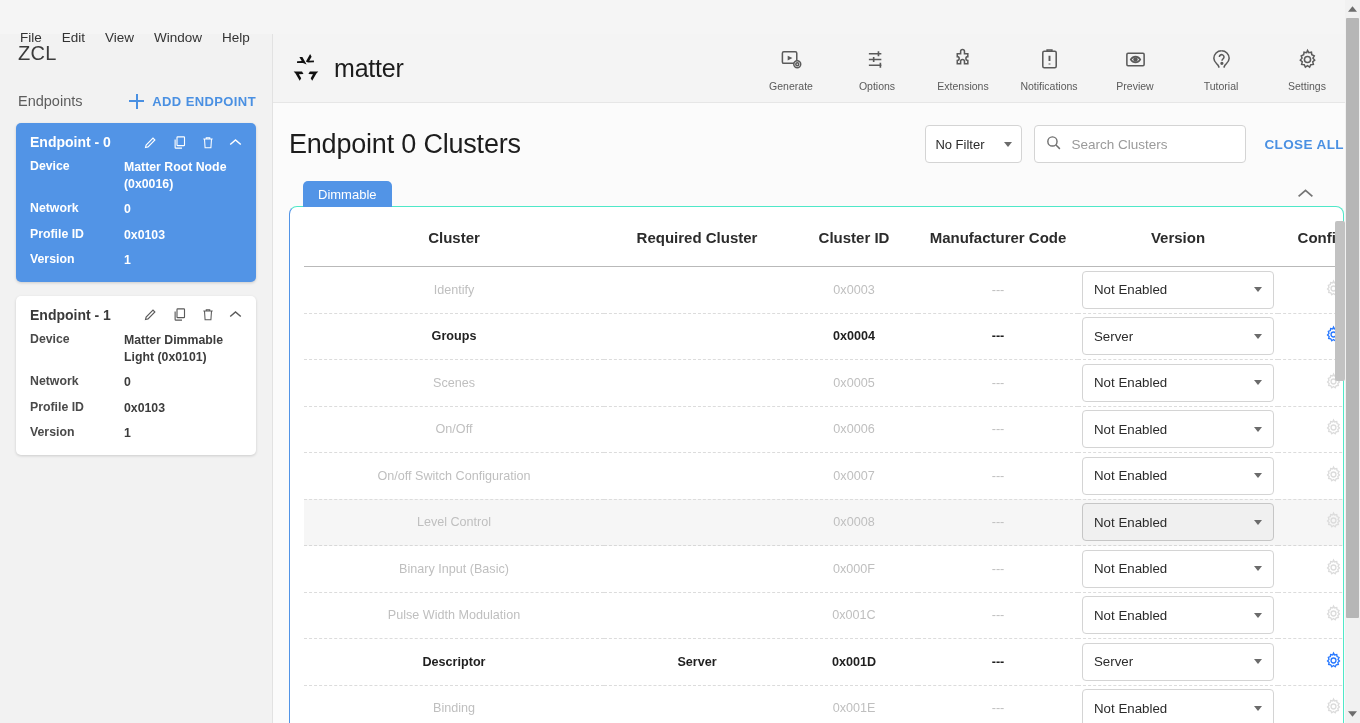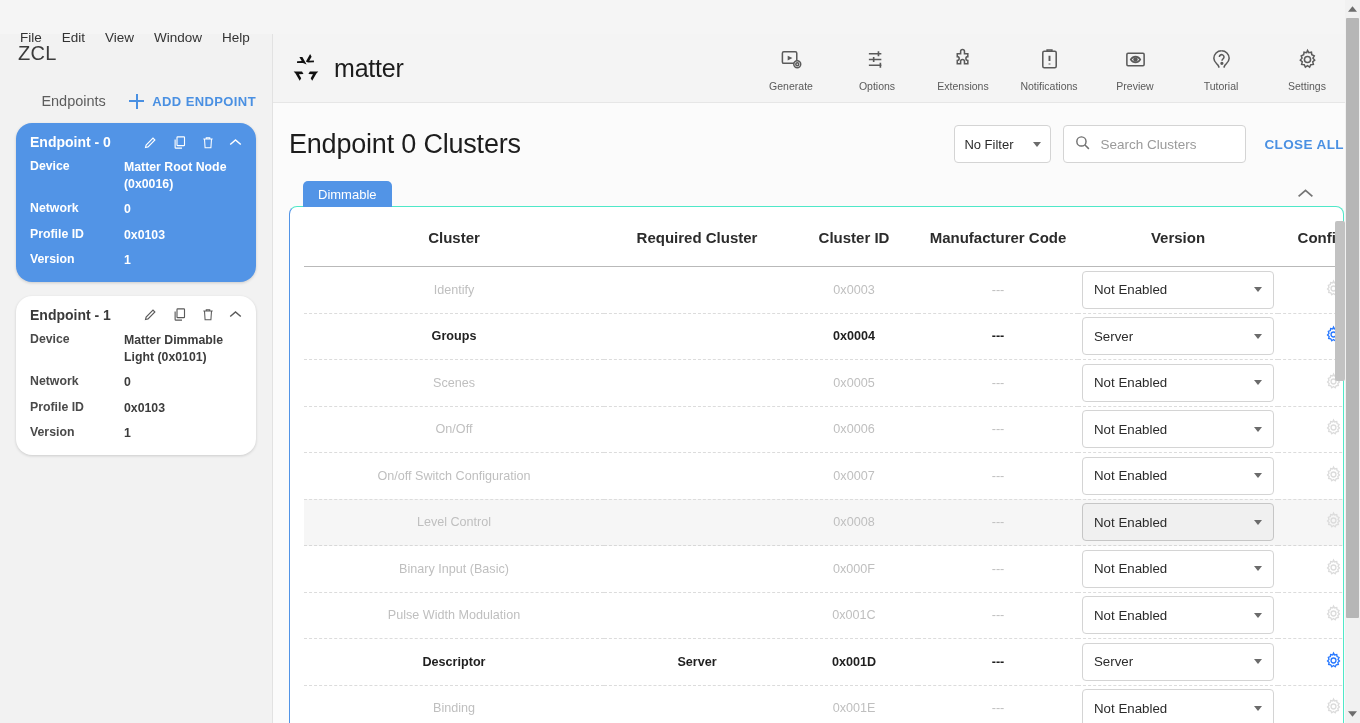--- a/index.html
+++ b/index.html
@@ -46,38 +46,38 @@
     font-size: 20px;
     color: #3c3c3c;
     font-weight: 400;
     padding: 8px 0 0 18px;
     letter-spacing: .3px;
   }
   .ep-head {
     display: flex; align-items: center;
     padding: 28px 16px 0 18px;
   }
-  .ep-head .lbl { font-size: 14.5px; color: #5d5d5d; flex: 1; text-align: center; }
+  .ep-head .lbl { font-size: 14.5px; color: #5d5d5d; flex: 1; }
   .add-ep {
     display: flex; align-items: center; gap: 8px;
     color: #4a90e2; font-size: 13px; font-weight: 600;
     letter-spacing: .4px; cursor: pointer;
   }
   .plus-ic {
     position: relative; width: 15px; height: 15px; display: inline-block;
   }
   .plus-ic:before, .plus-ic:after {
     content: ""; position: absolute; background: #4a90e2;
   }
   .plus-ic:before { left: 6.5px; top: 0; width: 2px; height: 15px; }
   .plus-ic:after { top: 6.5px; left: 0; height: 2px; width: 15px; }
 
   .ep-card {
     margin: 14px 16px 0 16px;
-    border-radius: 16px;
+    border-radius: 5px;
     padding: 11px 14px 13px 14px;
     background: #ffffff;
     box-shadow: 0 1px 3px rgba(0,0,0,.16);
   }
   .ep-card.sel {
     background: #5294e6;
     color: #fff;
   }
   .ep-card-top { display: flex; align-items: center; }
   .ep-card-title { font-size: 14px; font-weight: bold; color: #3a3a3a; flex: 1; }
@@ -128,21 +128,21 @@
     background: #fff; display: flex; align-items: center;
     padding: 0 9px; font-size: 13px; color: #2b2b2b; cursor: pointer;
     justify-content: space-between;
   }
   .caret {
     width: 0; height: 0; border-left: 4.5px solid transparent;
     border-right: 4.5px solid transparent; border-top: 5.5px solid #6b6b6b;
   }
   .search-box {
     margin-left: 12px;
-    width: 183px; height: 38px; border: 1px solid #d4d4d4; border-radius: 4px;
+    width: 212px; height: 38px; border: 1px solid #d4d4d4; border-radius: 4px;
     background: #fff; display: flex; align-items: center; gap: 9px;
     padding: 0 10px;
   }
   .search-box input {
     border: 0; outline: none; font-size: 13.5px; color: #3a3a3a;
     width: 100%; font-family: "Liberation Sans", sans-serif; background: transparent;
   }
   .search-box input::placeholder { color: #9a9a9a; }
   .close-all {
     margin-left: 18px; color: #4a90e2; font-size: 13.5px;

